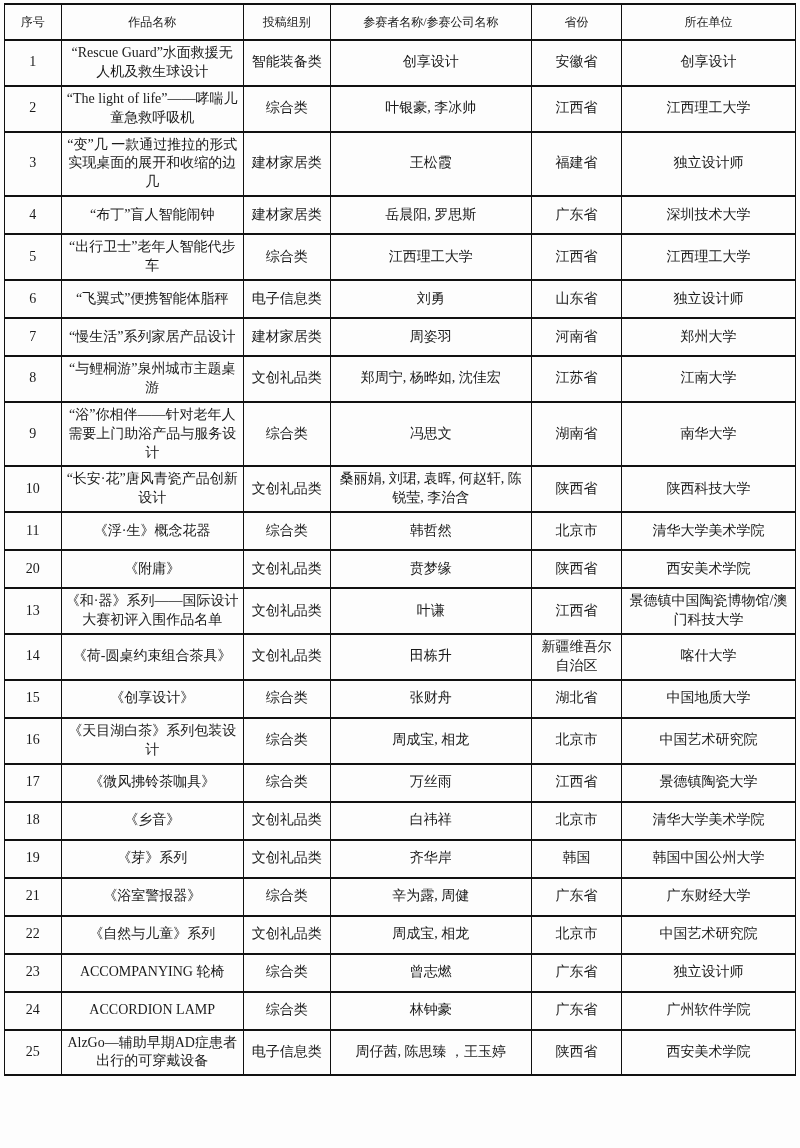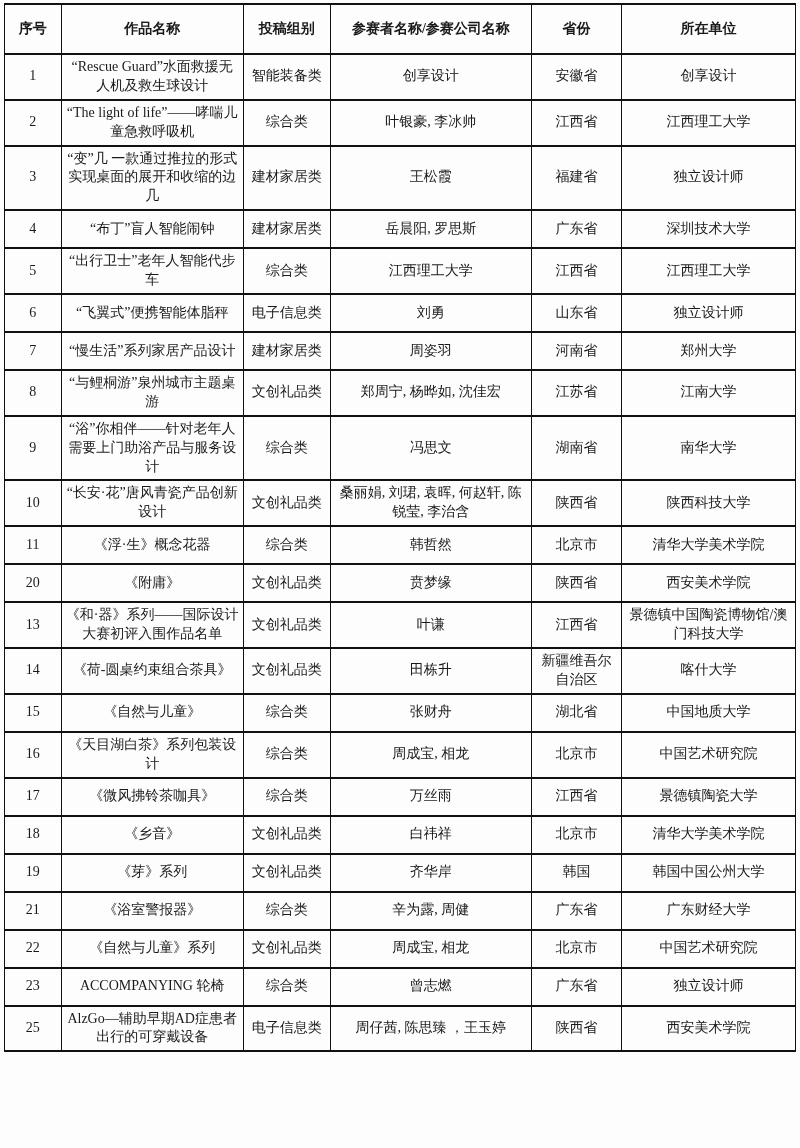--- a/index.html
+++ b/index.html
@@ -37,23 +37,23 @@
     border-bottom: 2px solid #111;
     text-align: center;
     vertical-align: middle;
     padding: 3px 4px;
     line-height: 1.35;
     word-break: break-word;
     overflow-wrap: break-word;
   }
   thead th {
     height: 20px;
-    font-size: 14px;
-    font-weight: bold;
-    padding: 14px 2px;
+    font-size: 12px;
+    font-weight: normal;
+    padding: 7px 2px;
   }
   tbody td {
     height: 30px;
     font-size: 14px;
   }
   
   .col0 { width: 56px; }
   .col1 { width: 180px; }
   .col2 { width: 86px; }
   .col3 { width: 199px; }
@@ -191,21 +191,21 @@
         <tr>
           <td class="col0">14</td>
           <td class="col1">《荷-圆桌约束组合茶具》</td>
           <td class="col2">文创礼品类</td>
           <td class="col3">田栋升</td>
           <td class="col4">新疆维吾尔自治区</td>
           <td class="col5">喀什大学</td>
         </tr>
         <tr>
           <td class="col0">15</td>
-          <td class="col1">《自然与儿童》</td>
+          <td class="col1">《创享设计》</td>
           <td class="col2">综合类</td>
           <td class="col3">张财舟</td>
           <td class="col4">湖北省</td>
           <td class="col5">中国地质大学</td>
         </tr>
         <tr>
           <td class="col0">16</td>
           <td class="col1">《天目湖白茶》系列包装设计</td>
           <td class="col2">综合类</td>
           <td class="col3">周成宝, 相龙</td>
@@ -252,20 +252,28 @@
           <td class="col4">北京市</td>
           <td class="col5">中国艺术研究院</td>
         </tr>
         <tr>
           <td class="col0">23</td>
           <td class="col1">ACCOMPANYING 轮椅</td>
           <td class="col2">综合类</td>
           <td class="col3">曾志燃</td>
           <td class="col4">广东省</td>
           <td class="col5">独立设计师</td>
+        </tr>
+        <tr>
+          <td class="col0">24</td>
+          <td class="col1">ACCORDION LAMP</td>
+          <td class="col2">综合类</td>
+          <td class="col3">林钟豪</td>
+          <td class="col4">广东省</td>
+          <td class="col5">广州软件学院</td>
         </tr>
         <tr>
           <td class="col0">25</td>
           <td class="col1">AlzGo—辅助早期AD症患者出行的可穿戴设备</td>
           <td class="col2">电子信息类</td>
           <td class="col3">周仔茜, 陈思臻 ，王玉婷</td>
           <td class="col4">陕西省</td>
           <td class="col5">西安美术学院</td>
         </tr>
       </tbody>

